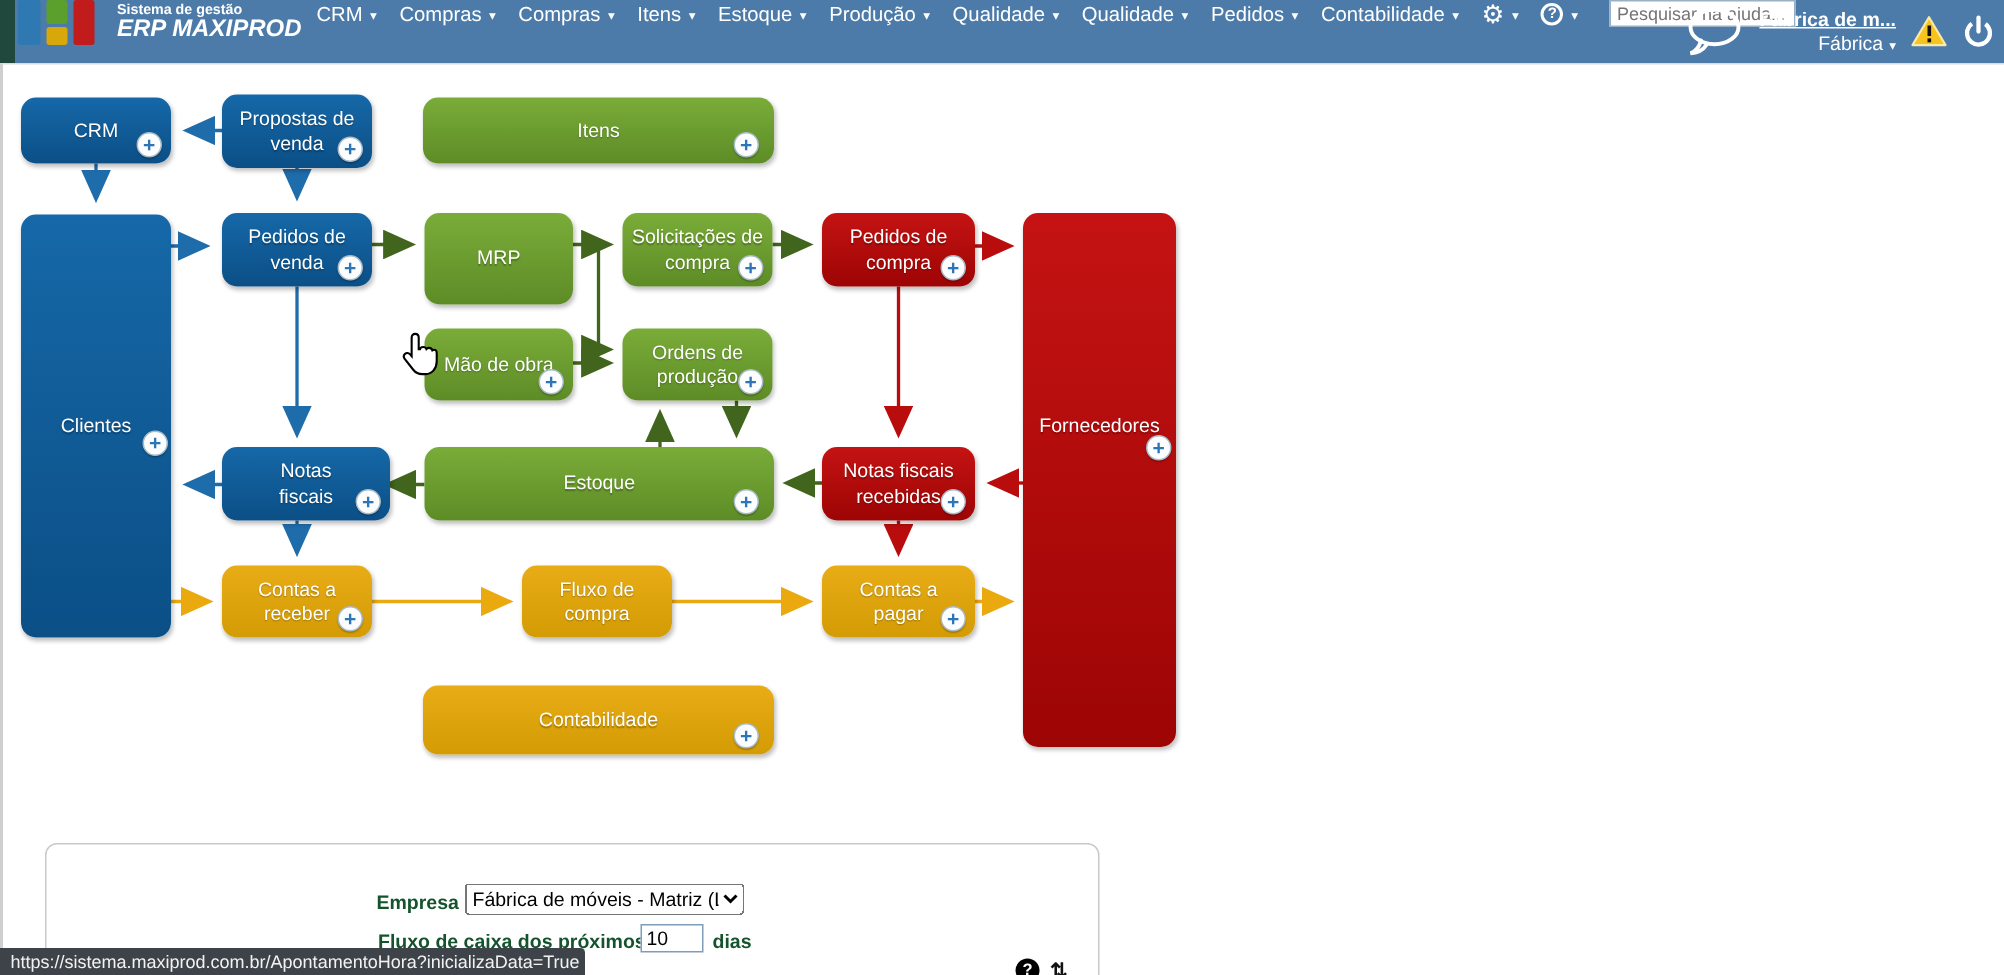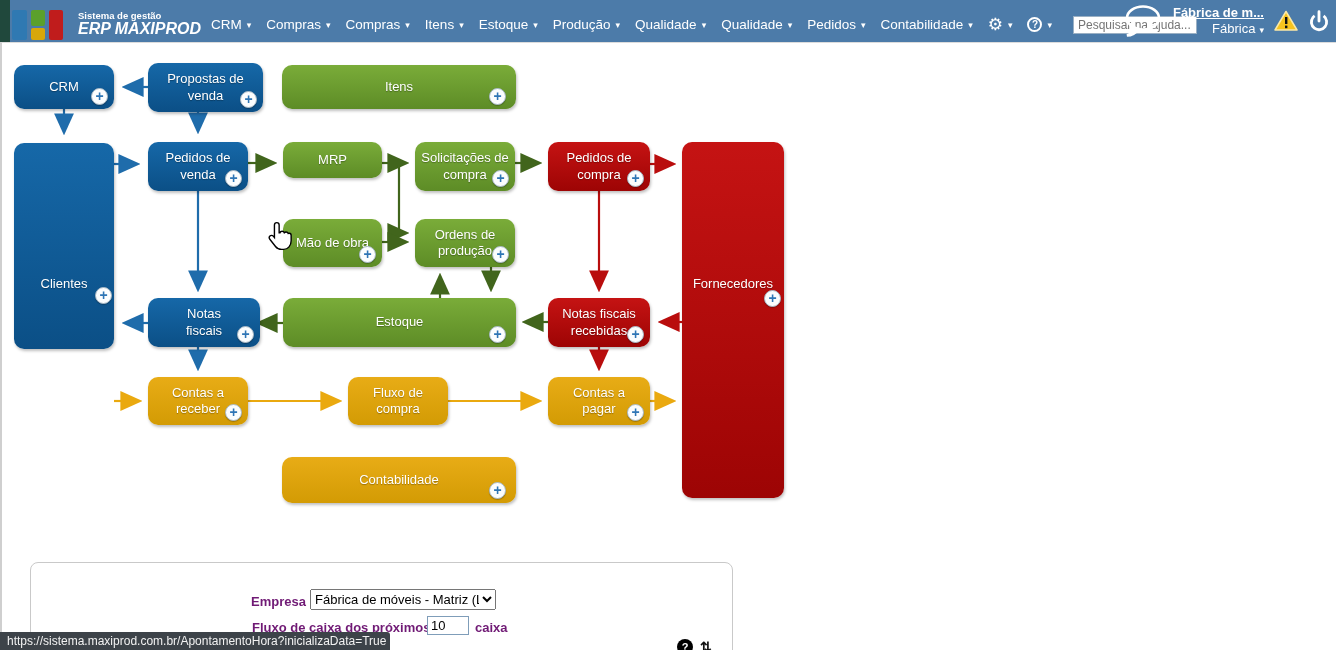--- a/index.html
+++ b/index.html
@@ -2,21 +2,21 @@
 <html><head>
 <meta charset="utf-8">
 <style>
   * { margin:0; padding:0; box-sizing:border-box; }
   html,body { width:1336px; height:650px; overflow:hidden; background:#fff;
               font-family:"Liberation Sans", sans-serif; }
 
   
   .topbar { position:absolute; left:0; top:0; width:1336px; height:50px;
             background:#4c7ba9; border-bottom:1px solid #3e6a96;
-            display:flex; align-items:center; color:#fff; }
+            display:flex; align-items:flex-start; color:#fff; }
   .logo-strip { position:absolute; left:0; top:0; width:10px; height:42px; background:#20483c; }
   .logo { display:flex; align-items:center; margin-left:12px; flex:none; }
   .logo-bars { position:relative; width:58px; height:30px; }
   .bar { position:absolute; border-radius:2px; }
   .bar.b1 { left:0;  top:0; width:15px; height:30px; background:#2f79b2; }
   .bar.b2 { left:19px; top:0; width:14px; height:16px; background:#5ba02c; }
   .bar.b3 { left:19px; top:18px; width:14px; height:12px; background:#d8a70a; }
   .bar.b4 { left:37px; top:0; width:14px; height:30px; background:#c01c1c; }
   .logo-text { margin-left:8px; line-height:1.05; }
   .logo-tagline { font-size:9.5px; font-weight:bold; }
@@ -52,21 +52,21 @@
   .plus { position:absolute; right:6px; bottom:4px; width:17px; height:17px; border-radius:50%;
           background:#fbfdfe; border:1px solid #a9bac7; color:#2e75b5;
           font-size:14px; font-weight:bold; line-height:14px; text-align:center; cursor:pointer;
           box-shadow:0 1px 1px rgba(0,0,0,.25); }
   .node.tall { display:block; }
   .node.tall .nlabel { position:absolute; left:0; right:0; }
 
   
   .panel { position:absolute; left:28px; top:519px; width:703px; height:160px;
            border:1px solid #c9c9c9; border-radius:8px; background:#fff; }
-  .form-row { position:absolute; font-size:13px; font-weight:bold; color:#701a75; }
+  .form-row { position:absolute; font-size:13px; font-weight:bold; color:#14532d; }
   .empresa-select { font-size:13px; width:186px; height:21px; }
   .dias-input { width:42px; height:19px; font-size:13px; padding:0 3px; border:1px solid #7f9db9; }
   .panel-icons { position:absolute; left:646px; top:76px; display:flex; gap:7px; align-items:center; }
   .qmark { width:16px; height:16px; background:#000; color:#fff; border-radius:50%;
            font-size:11px; font-weight:bold; text-align:center; line-height:16px; cursor:pointer; }
   .refresh { font-size:14px; font-weight:bold; color:#111; cursor:pointer; }
 
   
   .statusbar { position:absolute; left:0; top:632px; width:390px; height:18px;
                background:#3d4349; color:#f2f2f2; font-size:12px; line-height:18px;
@@ -215,39 +215,39 @@
       <path d="M246,400 H336" marker-end="url(#my)"></path>
       <path d="M446,400 H536" marker-end="url(#my)"></path>
       <path d="M648,400 H670" marker-end="url(#my)"></path>
     </g>
   </svg>
 
   <div class="node blue" style="left:12px;top:22px;width:100px;height:44px">
     <span class="nlabel">CRM</span>
     <span class="plus">+</span>
   </div>
-  <div class="node blue" style="left:146px;top:20px;width:115px;height:49px">
+  <div class="node blue" style="left:146px;top:20px;width:100px;height:49px">
     <span class="nlabel">Propostas de
 venda</span>
     <span class="plus">+</span>
   </div>
   <div class="node green" style="left:280px;top:22px;width:234px;height:44px">
     <span class="nlabel">Itens</span>
     <span class="plus" style="right:10px">+</span>
   </div>
-  <div class="node blue tall" style="left:12px;top:100px;width:100px;height:206px">
+  <div class="node blue tall" style="left:12px;top:100px;width:100px;height:282px">
     <span class="nlabel" style="top:133px">Clientes</span>
     <span class="plus" style="left:81px;right:auto;bottom:auto;top:144px">+</span>
   </div>
   <div class="node blue" style="left:146px;top:99px;width:100px;height:49px">
     <span class="nlabel">Pedidos de
 venda</span>
     <span class="plus">+</span>
   </div>
-  <div class="node green" style="left:281px;top:99px;width:99px;height:36px">
+  <div class="node green" style="left:281px;top:99px;width:99px;height:61px">
     <span class="nlabel">MRP</span>
   </div>
   <div class="node green" style="left:413px;top:99px;width:100px;height:49px">
     <span class="nlabel">Solicitações de
 compra</span>
     <span class="plus">+</span>
   </div>
   <div class="node red" style="left:546px;top:99px;width:102px;height:49px">
     <span class="nlabel">Pedidos de
 compra</span>
@@ -301,21 +301,21 @@
 
 </div>
 
   <div class="panel">
     <div class="form-row" style="left:220px;top:31px">Empresa</div>
     <select class="empresa-select" style="position:absolute;left:279px;top:26px">
       <option>Fábrica de móveis - Matriz (LP)</option>
     </select>
     <div class="form-row" style="left:221px;top:57px">Fluxo de caixa dos próximos</div>
     <input class="dias-input" style="position: absolute; left: 396px; top: 53px;" value="10">
-    <div class="form-row" style="left:444px;top:57px">caixa</div>
+    <div class="form-row" style="left:444px;top:57px">dias</div>
     <div class="panel-icons">
       <span class="qmark">?</span>
       <span class="refresh">⇅</span>
     </div>
 
   </div>
 </div>
 
 <svg class="cursor" width="24" height="30" viewBox="0 0 22 28">
   <path d="M8 1.5 C9.4 1.5 10.2 2.5 10.2 3.8 L10.2 11 L11 11 C11.2 10.2 12 9.6 13 9.6 C13.9 9.6 14.7 10.1 15 10.9 C15.4 10.5 16 10.2 16.6 10.2 C17.6 10.2 18.4 10.8 18.7 11.7 C19 11.5 19.4 11.4 19.8 11.4 C20.8 11.4 21.4 12.3 21.4 13.6 L21.4 18.5 C21.4 23 18.5 26.5 14.5 26.5 L12.5 26.5 C10 26.5 8.2 25.6 6.8 23.8 L1.5 17 C0.7 16 0.8 14.8 1.6 14 C2.5 13.1 3.9 13.2 4.7 14.1 L5.8 15.4 L5.8 3.8 C5.8 2.5 6.6 1.5 8 1.5 Z" fill="#fff" stroke="#000" stroke-width="1.3"></path>

